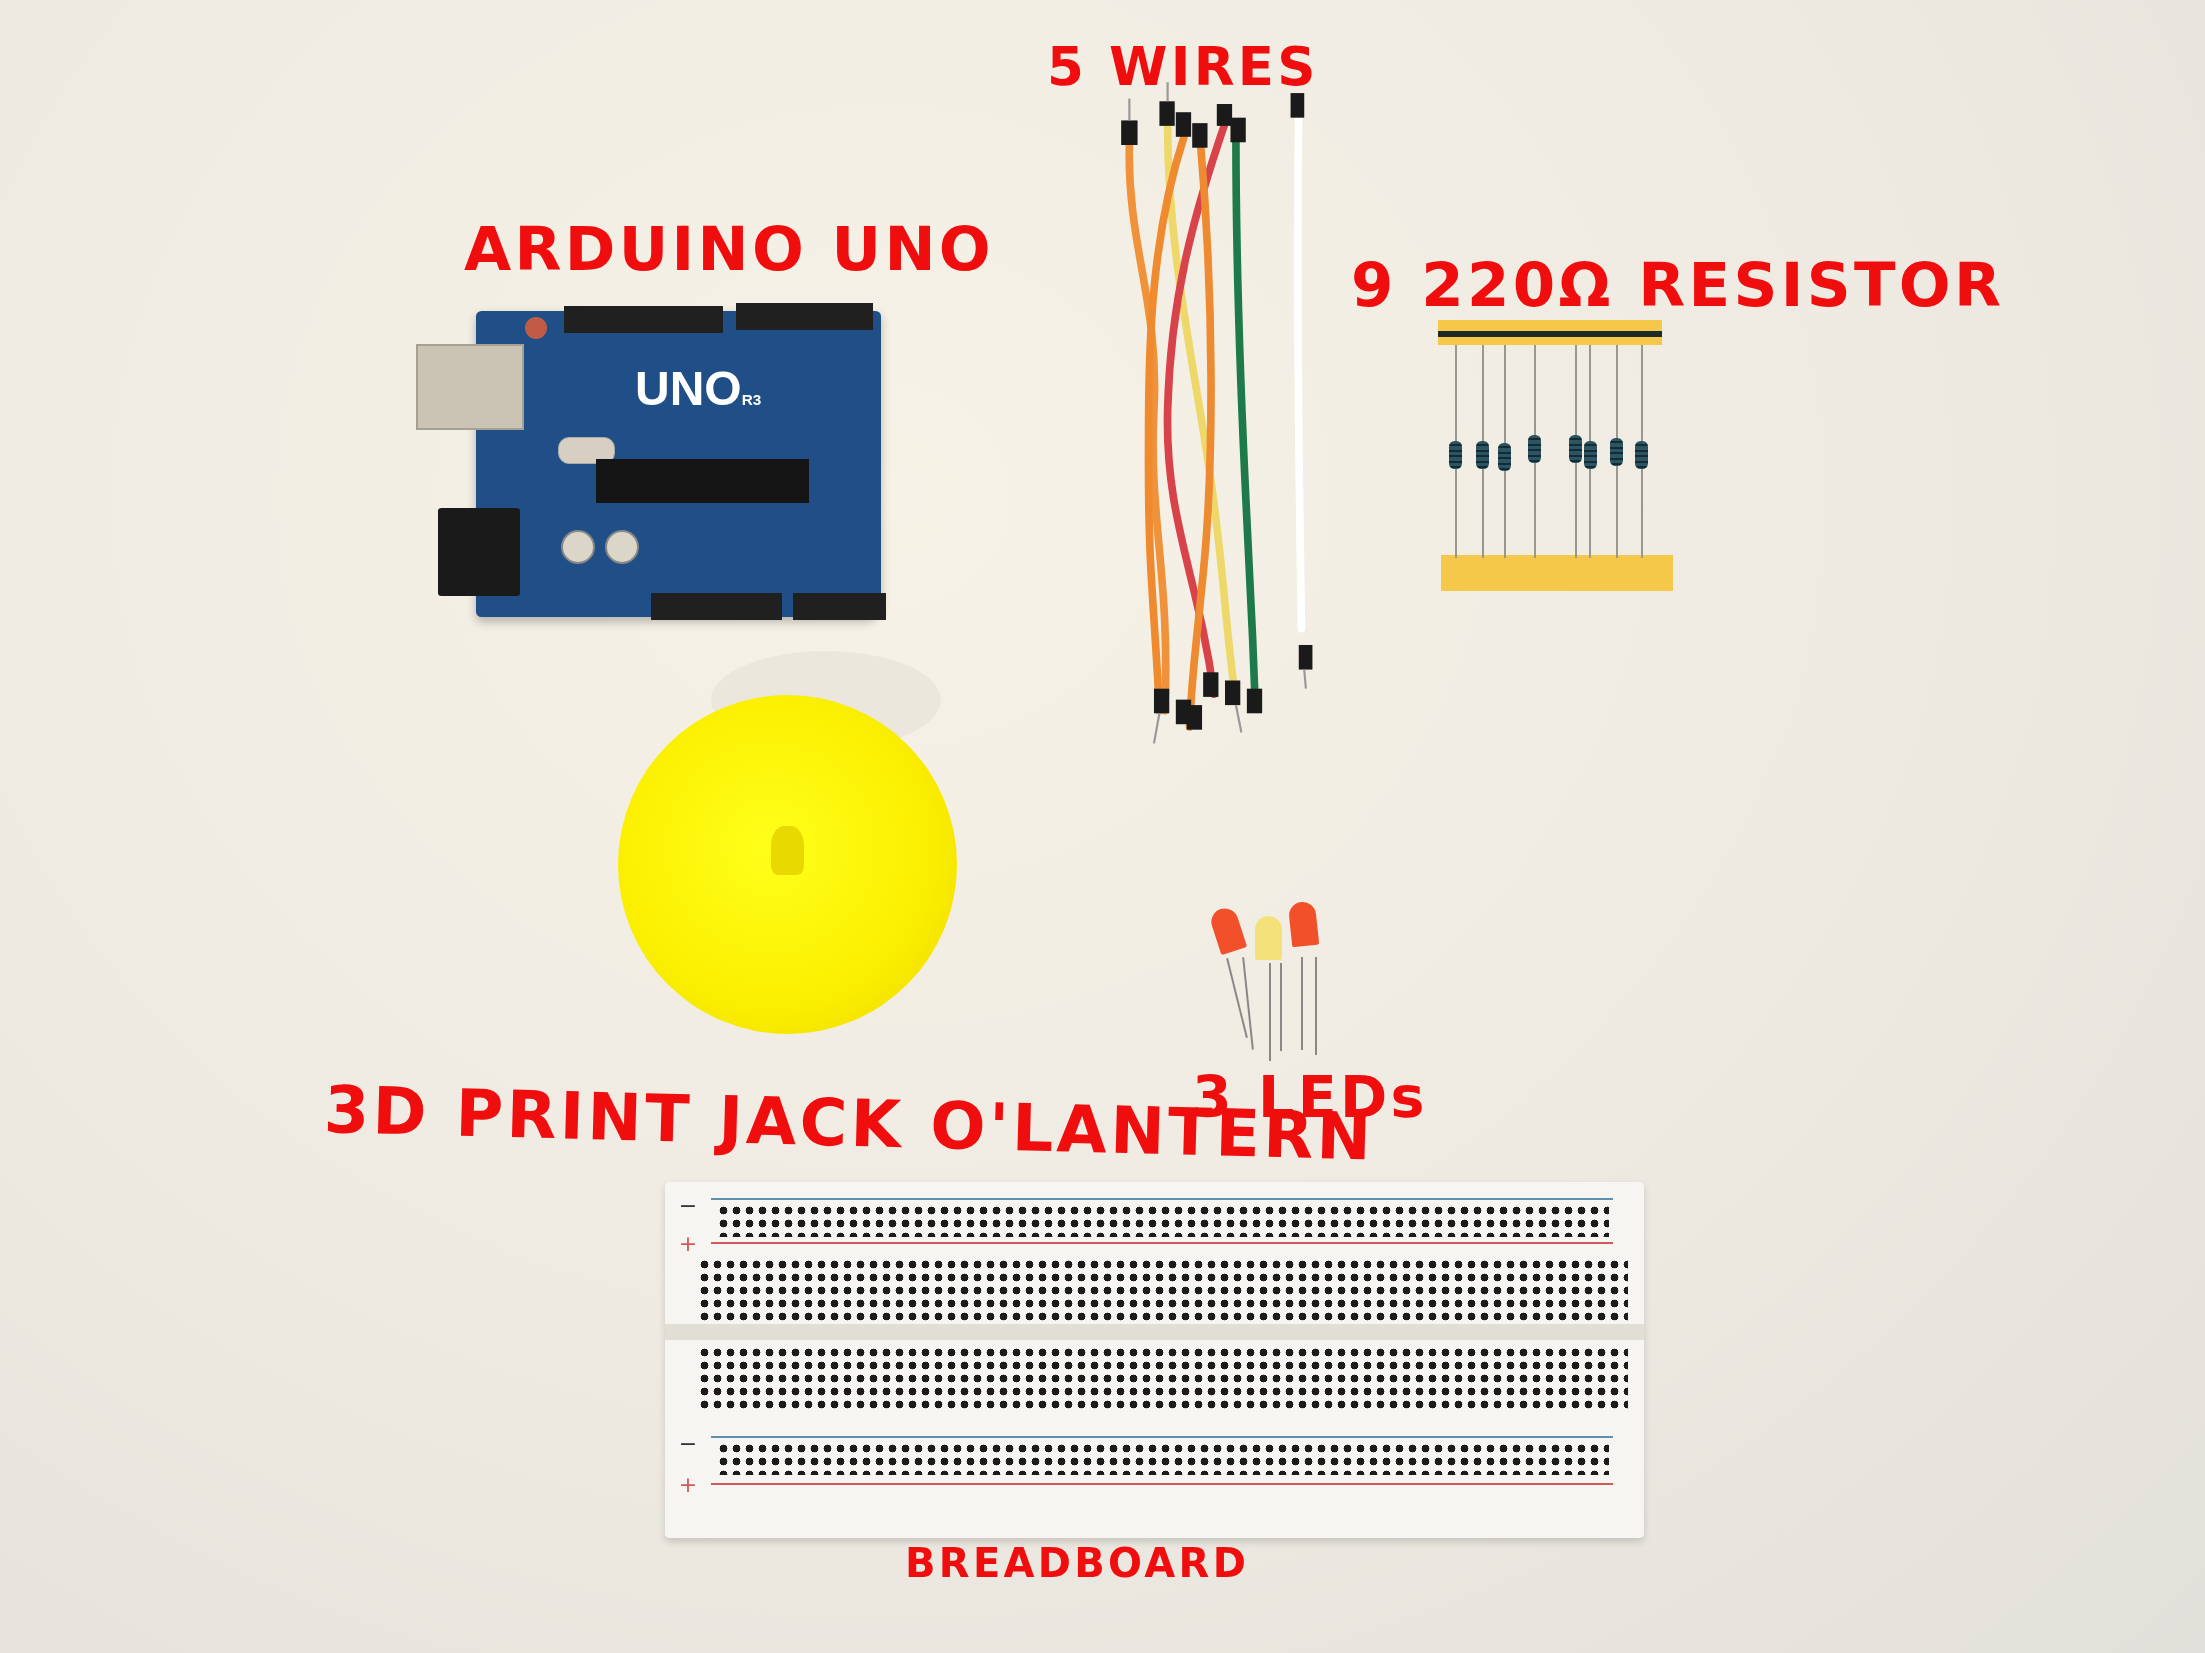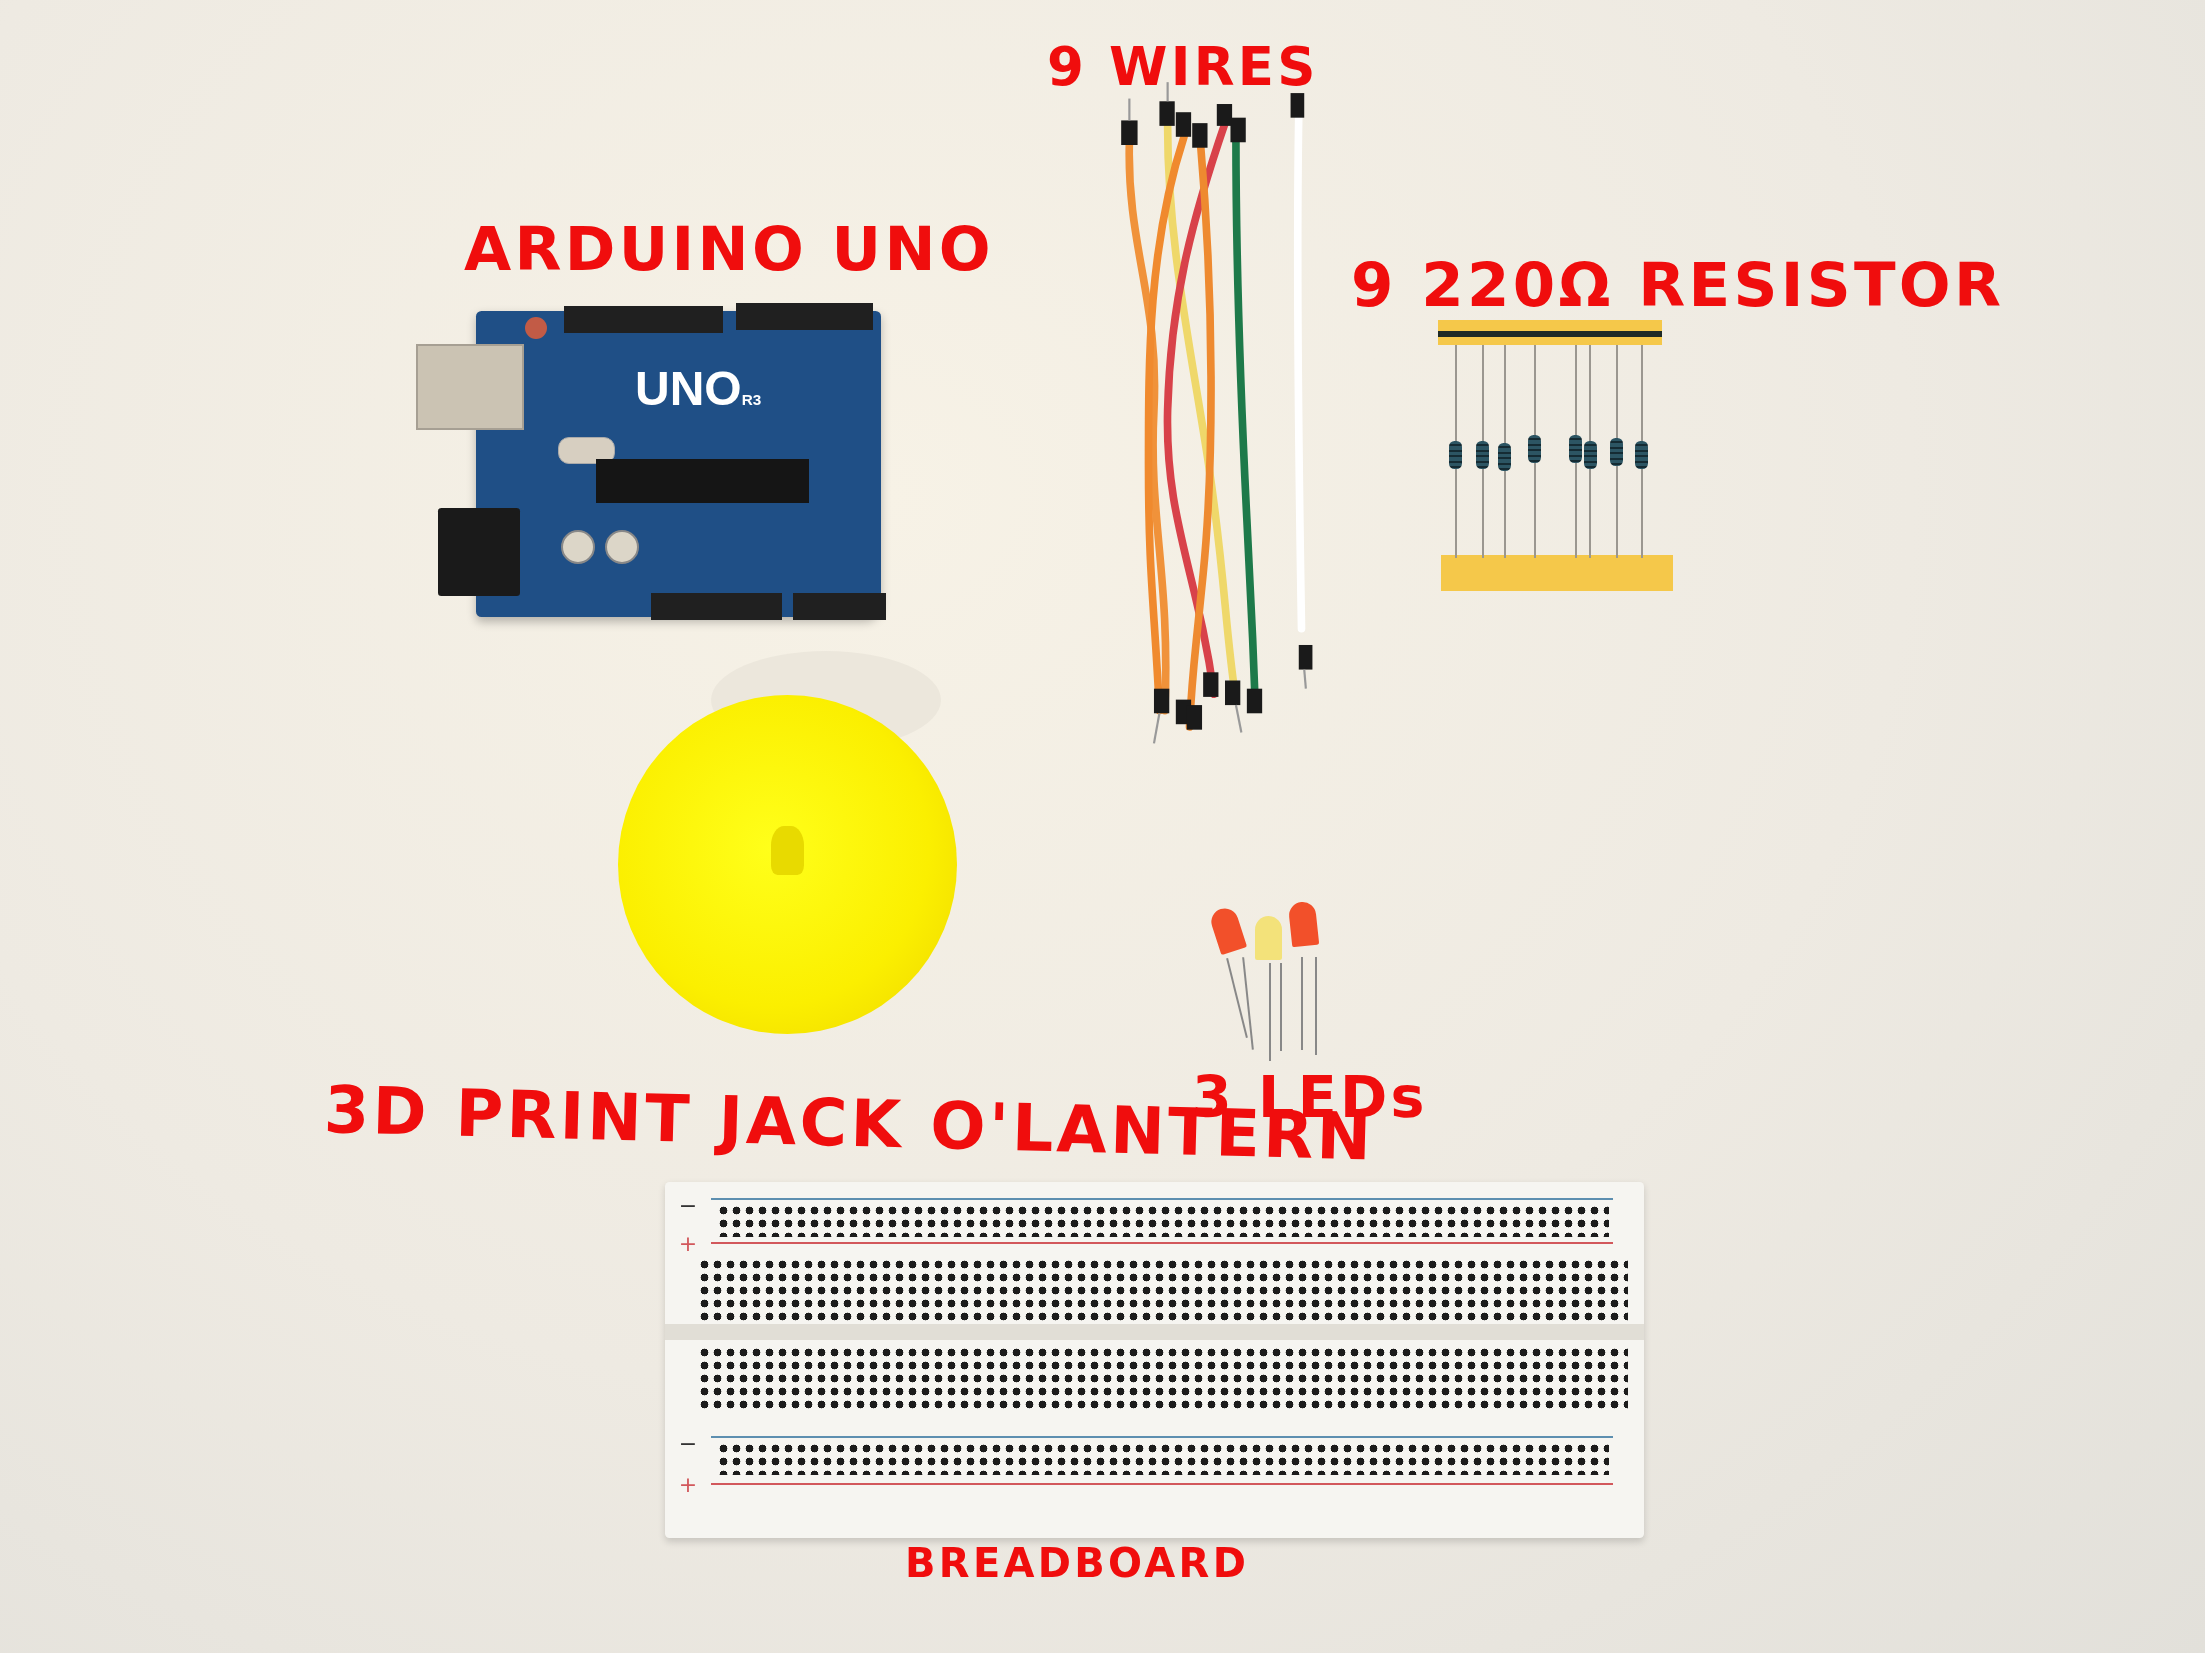--- a/index.html
+++ b/index.html
@@ -57,21 +57,21 @@
         box-shadow: 0 3.3px 7.7px rgba(0,0,0,0.15); }
   .rail-line { position:absolute; height:2.2px; }
   .holes { position:absolute; background-image: radial-gradient(#1c1c1c 40%, transparent 45%); background-size:13px 13px; }
   .channel { position:absolute; left:0; top:164px; width:979px; height:16.4px; background:#e1ded6; }
   .sign { position:absolute; font-size:22px; }
 </style>
 </head>
 <body>
 
 <div class="label" style="left:440px; top:213px; font-size:61px;margin-left:24px;">ARDUINO UNO</div>
-<div class="label" style="left:1047px; top:36px; font-size:53px;">9 WIRES</div>
+<div class="label" style="left:1047px; top:36px; font-size:53px;">5 WIRES</div>
 <div class="label" style="left:1351px; top:249px; font-size:61px;">9 220Ω RESISTOR</div>
 <div class="label" style="left:325px; top:1072px; font-size:65px; transform:rotate(1.5deg);">3D PRINT JACK O'LANTERN</div>
 <div class="label" style="left:1167px; top:1064px; font-size:57px;margin-left:25px;">3 LEDs</div>
 <div class="label" style="left:905px; top:1540px; font-size:40px;">BREADBOARD</div>
 
 <div id="arduino" class="obj">
   <div class="pcb"></div>
   <div class="usb"></div>
   <div class="jack"></div>
   <div class="reset-btn"></div>

